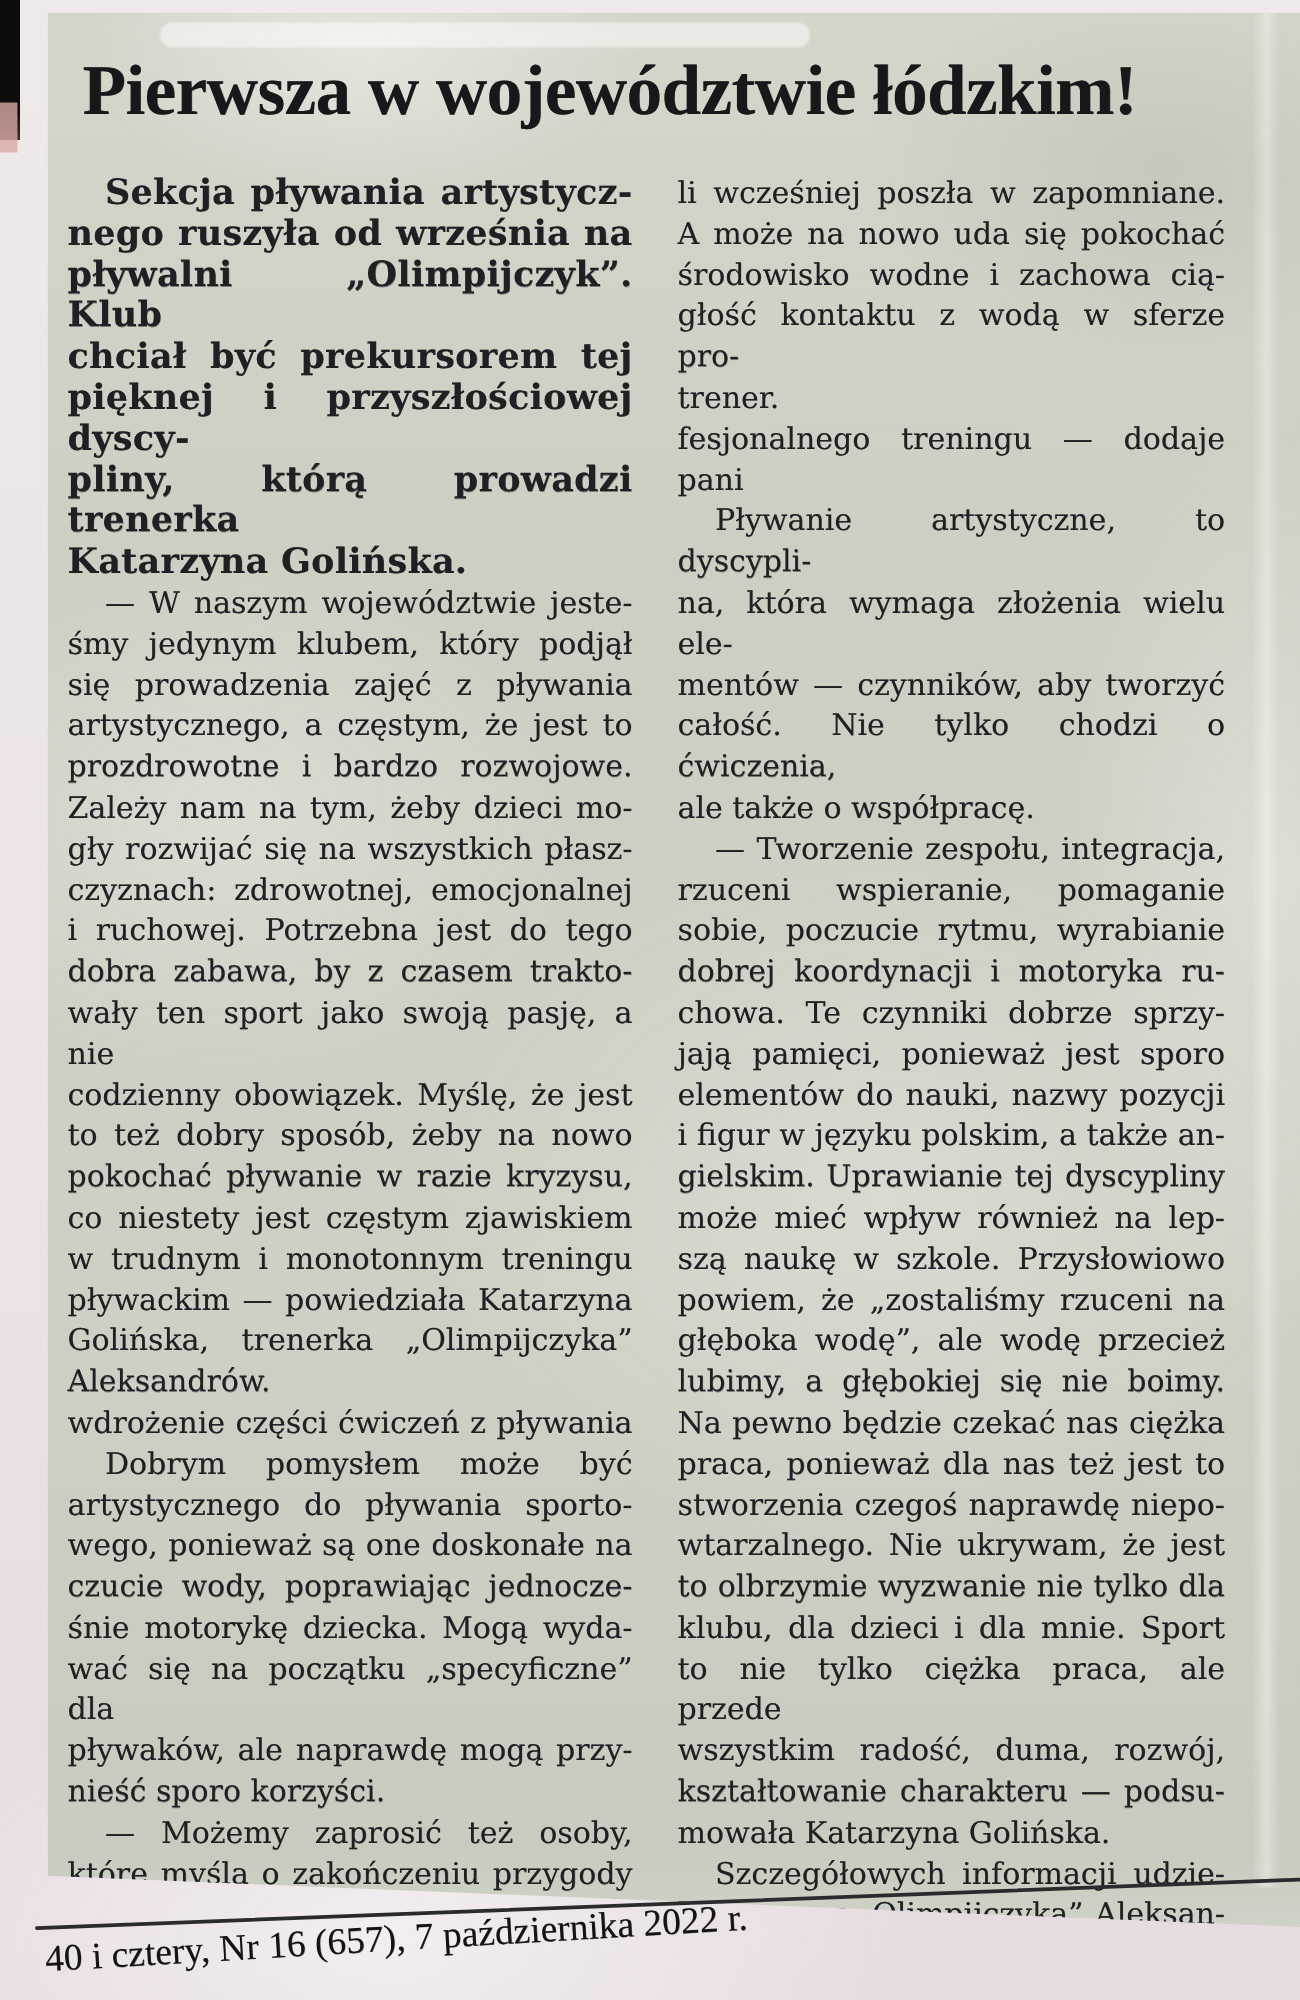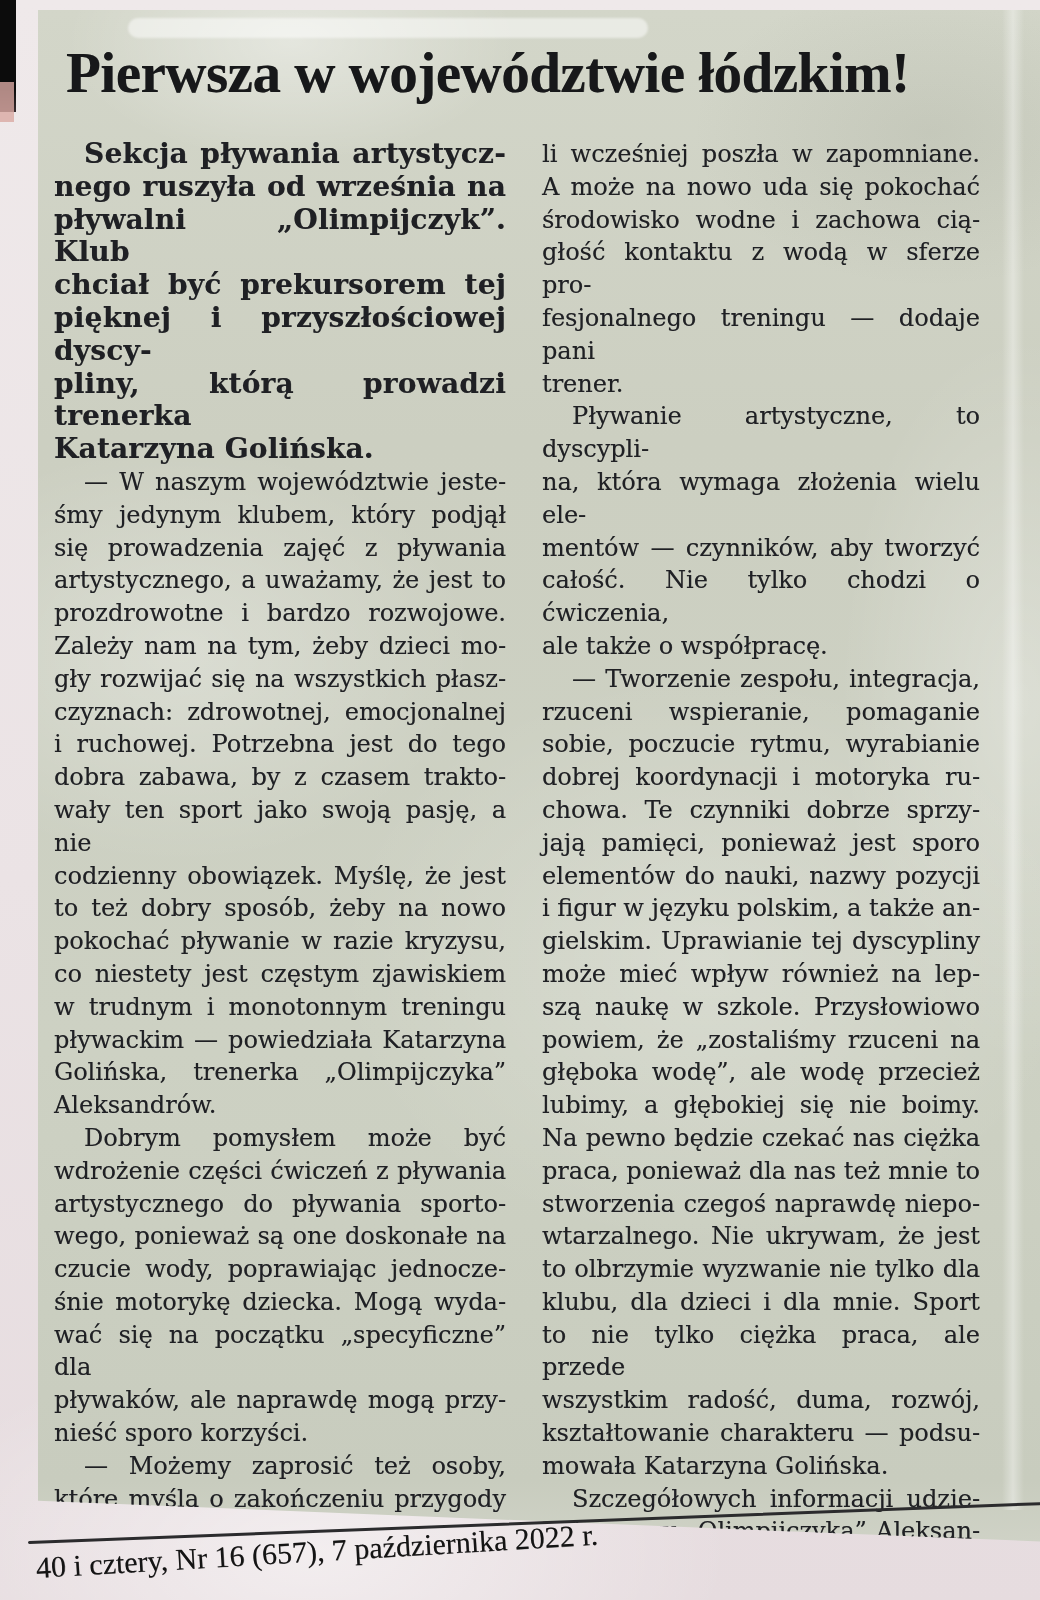--- a/index.html
+++ b/index.html
@@ -120,40 +120,40 @@
             <div class="line">pływalni „Olimpijczyk”. Klub</div>
             <div class="line">chciał być prekursorem tej</div>
             <div class="line">pięknej i przyszłościowej dyscy-</div>
             <div class="line">pliny, którą prowadzi trenerka</div>
             <div class="line pend">Katarzyna Golińska.</div>
           </div>
           <div class="para body">
             <div class="line first">— W naszym województwie jeste-</div>
             <div class="line">śmy jedynym klubem, który podjął</div>
             <div class="line">się prowadzenia zajęć z pływania</div>
-            <div class="line">artystycznego, a uważamy, że jest to</div>
+            <div class="line">artystycznego, a częstym, że jest to</div>
             <div class="line">prozdrowotne i bardzo rozwojowe.</div>
             <div class="line">Zależy nam na tym, żeby dzieci mo-</div>
             <div class="line">gły rozwijać się na wszystkich płasz-</div>
             <div class="line">czyznach: zdrowotnej, emocjonalnej</div>
             <div class="line">i ruchowej. Potrzebna jest do tego</div>
             <div class="line">dobra zabawa, by z czasem trakto-</div>
             <div class="line">wały ten sport jako swoją pasję, a nie</div>
             <div class="line">codzienny obowiązek. Myślę, że jest</div>
             <div class="line">to też dobry sposób, żeby na nowo</div>
             <div class="line">pokochać pływanie w razie kryzysu,</div>
             <div class="line">co niestety jest częstym zjawiskiem</div>
             <div class="line">w trudnym i monotonnym treningu</div>
             <div class="line">pływackim — powiedziała Katarzyna</div>
             <div class="line">Golińska, trenerka „Olimpijczyka”</div>
             <div class="line pend">Aleksandrów.</div>
           </div>
           <div class="para body">
+            <div class="line">wdrożenie części ćwiczeń z pływania</div>
             <div class="line first">Dobrym pomysłem może być</div>
-            <div class="line">wdrożenie części ćwiczeń z pływania</div>
             <div class="line">artystycznego do pływania sporto-</div>
             <div class="line">wego, ponieważ są one doskonałe na</div>
             <div class="line">czucie wody, poprawiając jednocze-</div>
             <div class="line">śnie motorykę dziecka. Mogą wyda-</div>
             <div class="line">wać się na początku „specyficzne” dla</div>
             <div class="line">pływaków, ale naprawdę mogą przy-</div>
             <div class="line pend">nieść sporo korzyści.</div>
           </div>
           <div class="para body">
             <div class="line first">— Możemy zaprosić też osoby,</div>
@@ -161,22 +161,22 @@
             <div class="line">z pływaniem, a nie chcą całkowicie</div>
             <div class="line">by ogromna praca, którą wykona-</div>
           </div>
         </div>
       <div class="col col-right">
           <div class="para body">
             <div class="line">li wcześniej poszła w zapomniane.</div>
             <div class="line">A może na nowo uda się pokochać</div>
             <div class="line">środowisko wodne i zachowa cią-</div>
             <div class="line">głość kontaktu z wodą w sferze pro-</div>
+            <div class="line pend">trener.</div>
             <div class="line">fesjonalnego treningu — dodaje pani</div>
-            <div class="line pend">trener.</div>
           </div>
           <div class="para body">
             <div class="line first">Pływanie artystyczne, to dyscypli-</div>
             <div class="line">na, która wymaga złożenia wielu ele-</div>
             <div class="line">mentów — czynników, aby tworzyć</div>
             <div class="line">całość. Nie tylko chodzi o ćwiczenia,</div>
             <div class="line pend">ale także o współpracę.</div>
           </div>
           <div class="para body">
             <div class="line first">— Tworzenie zespołu, integracja,</div>
@@ -187,21 +187,21 @@
             <div class="line">jają pamięci, ponieważ jest sporo</div>
             <div class="line">elementów do nauki, nazwy pozycji</div>
             <div class="line">i figur w języku polskim, a także an-</div>
             <div class="line">gielskim. Uprawianie tej dyscypliny</div>
             <div class="line">może mieć wpływ również na lep-</div>
             <div class="line">szą naukę w szkole. Przysłowiowo</div>
             <div class="line">powiem, że „zostaliśmy rzuceni na</div>
             <div class="line">głęboka wodę”, ale wodę przecież</div>
             <div class="line">lubimy, a głębokiej się nie boimy.</div>
             <div class="line">Na pewno będzie czekać nas ciężka</div>
-            <div class="line">praca, ponieważ dla nas też mnie to</div>
+            <div class="line">praca, ponieważ dla nas też jest to</div>
             <div class="line">stworzenia czegoś naprawdę niepo-</div>
             <div class="line">wtarzalnego. Nie ukrywam, że jest</div>
             <div class="line">to olbrzymie wyzwanie nie tylko dla</div>
             <div class="line">klubu, dla dzieci i dla mnie. Sport</div>
             <div class="line">to nie tylko ciężka praca, ale przede</div>
             <div class="line">wszystkim radość, duma, rozwój,</div>
             <div class="line">kształtowanie charakteru — podsu-</div>
             <div class="line pend">mowała Katarzyna Golińska.</div>
           </div>
           <div class="para body">

